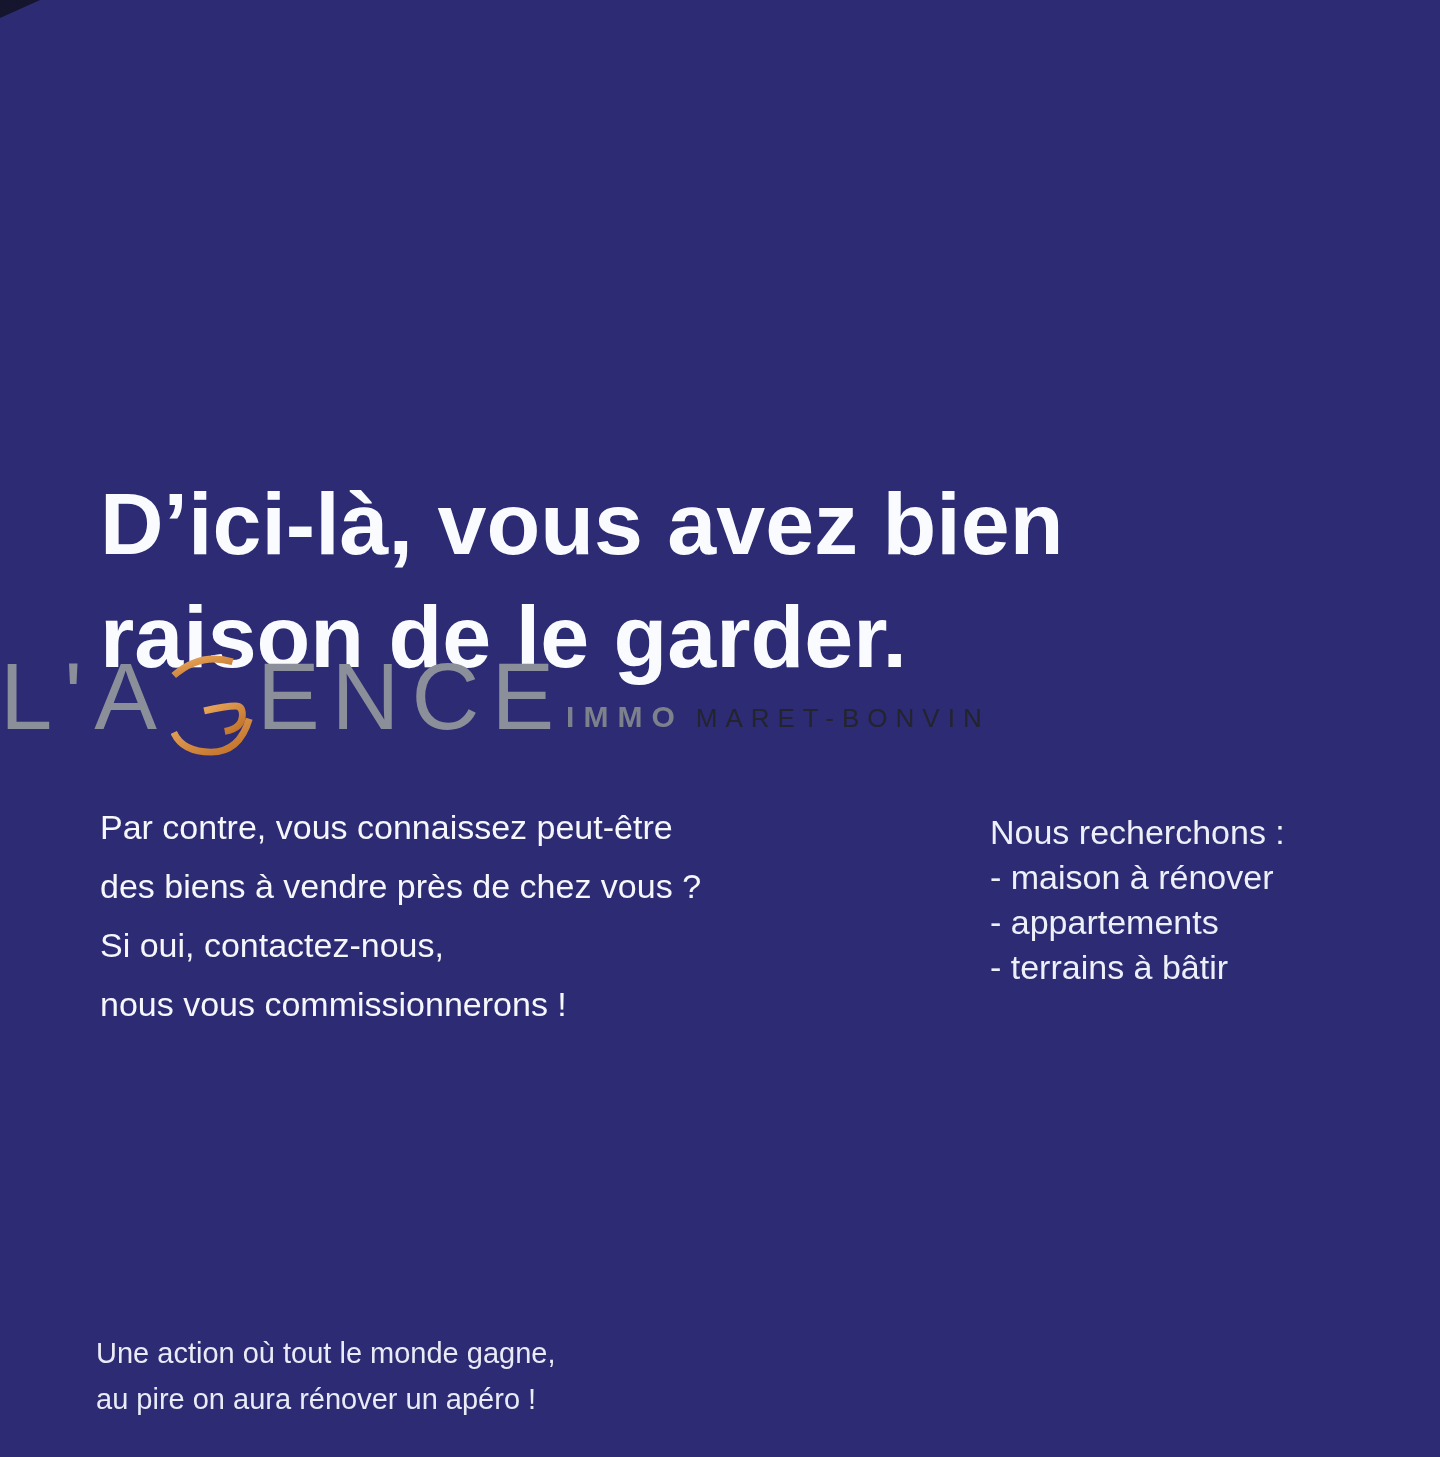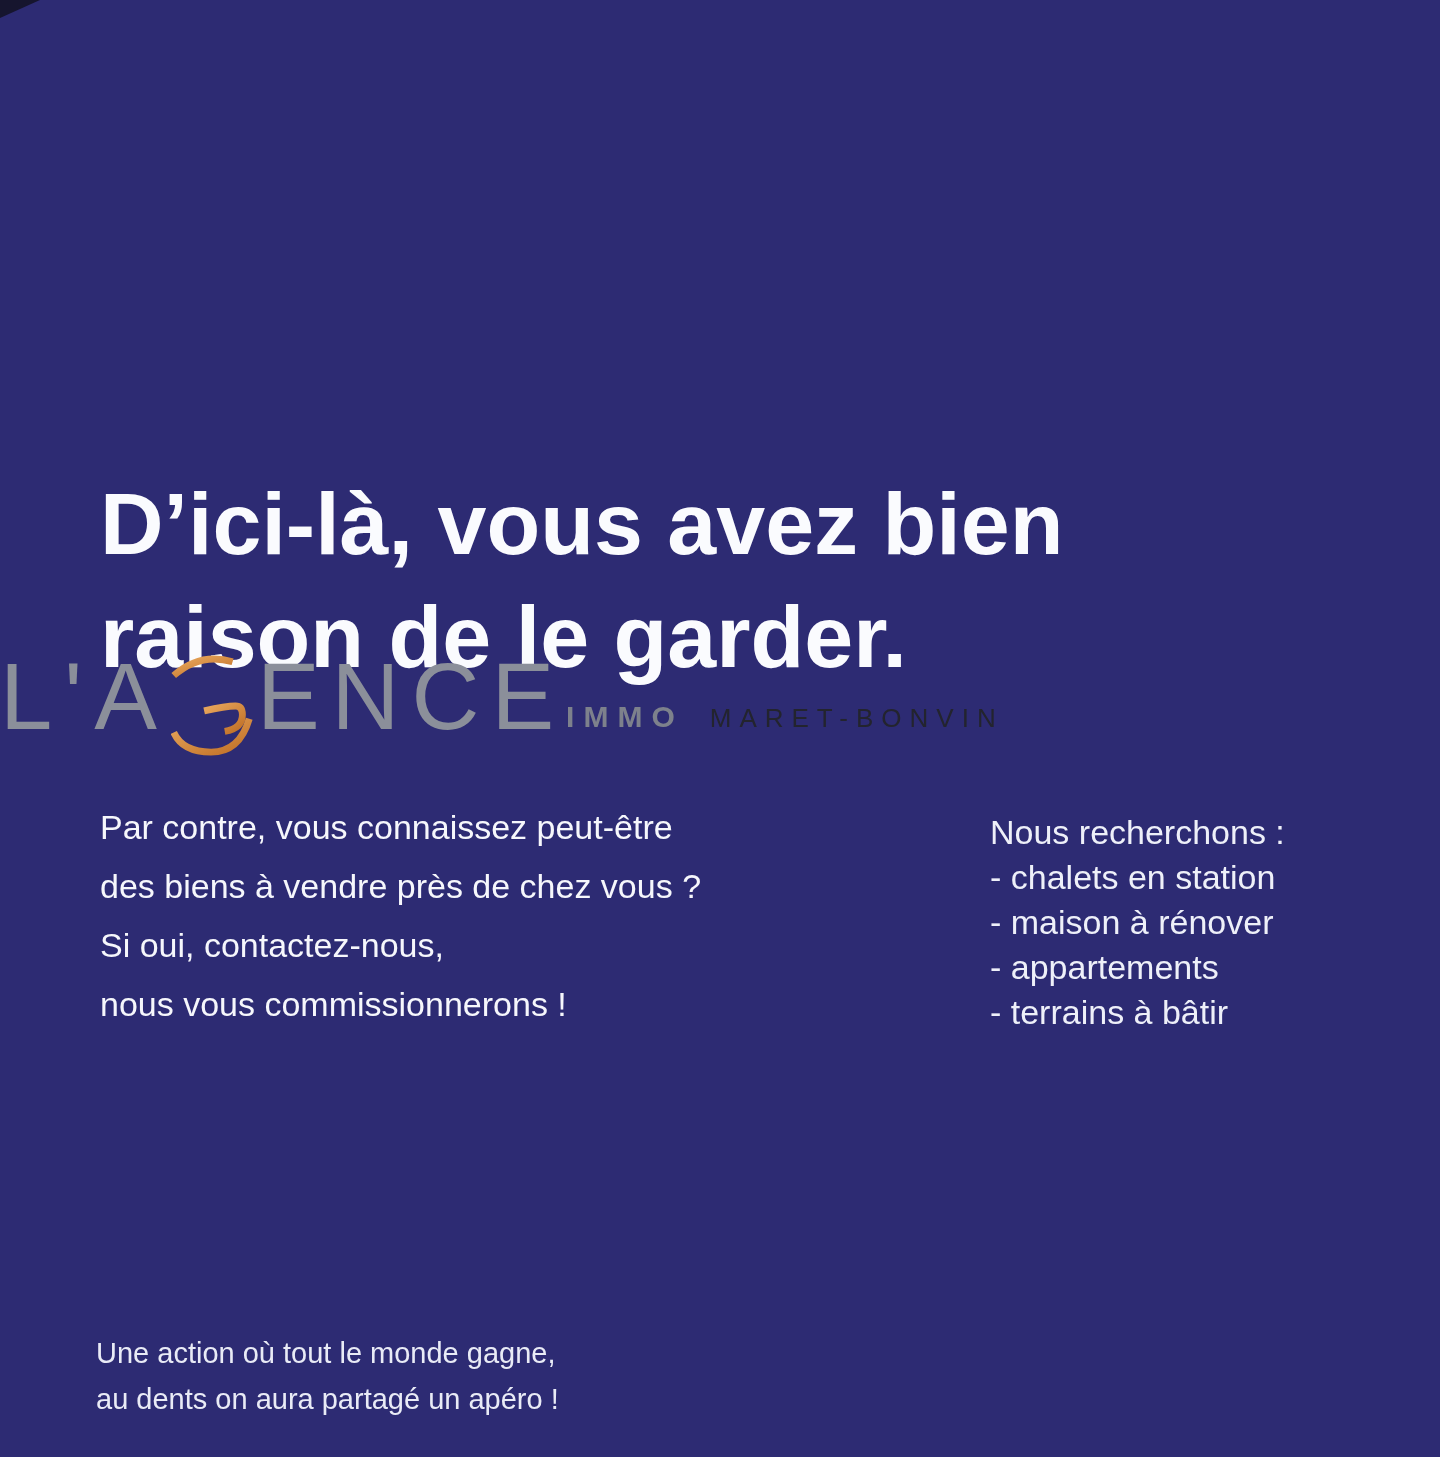--- a/index.html
+++ b/index.html
@@ -64,21 +64,21 @@
   .logo-g {
     width: 82px;
     height: 104px;
     margin: 2px 4px 0 2px;
     flex: 0 0 auto;
   }
   .logo-sub {
     margin-top: 28px;
     display: flex;
     align-items: baseline;
-    gap: 26px;
+    gap: 12px;
   }
   .logo-immo {
     color: #7d818c;
     font-size: 30px;
     font-weight: 700;
     letter-spacing: 9px;
   }
   .logo-name {
     color: #23242e;
     font-size: 26px;
@@ -157,24 +157,23 @@
 
   <section class="intro">
     <div>Par contre, vous connaissez peut-être</div>
     <div>des biens à vendre près de chez vous ?</div>
     <div>Si oui, contactez-nous,</div>
     <div>nous vous commissionnerons !</div>
   </section>
 
   <section class="search">
     <div>Nous recherchons :</div>
-    <div>- chalets en station</div>
     <div>- maison à rénover</div>
     <div>- appartements</div>
     <div>- terrains à bâtir</div>
   </section>
 
   <section class="footer">
     <div>Une action où tout le monde gagne,</div>
-    <div>au dents on aura partagé un apéro !</div>
+    <div>au pire on aura rénover un apéro !</div>
   </section>
 
 </div>
 
 </body></html>

